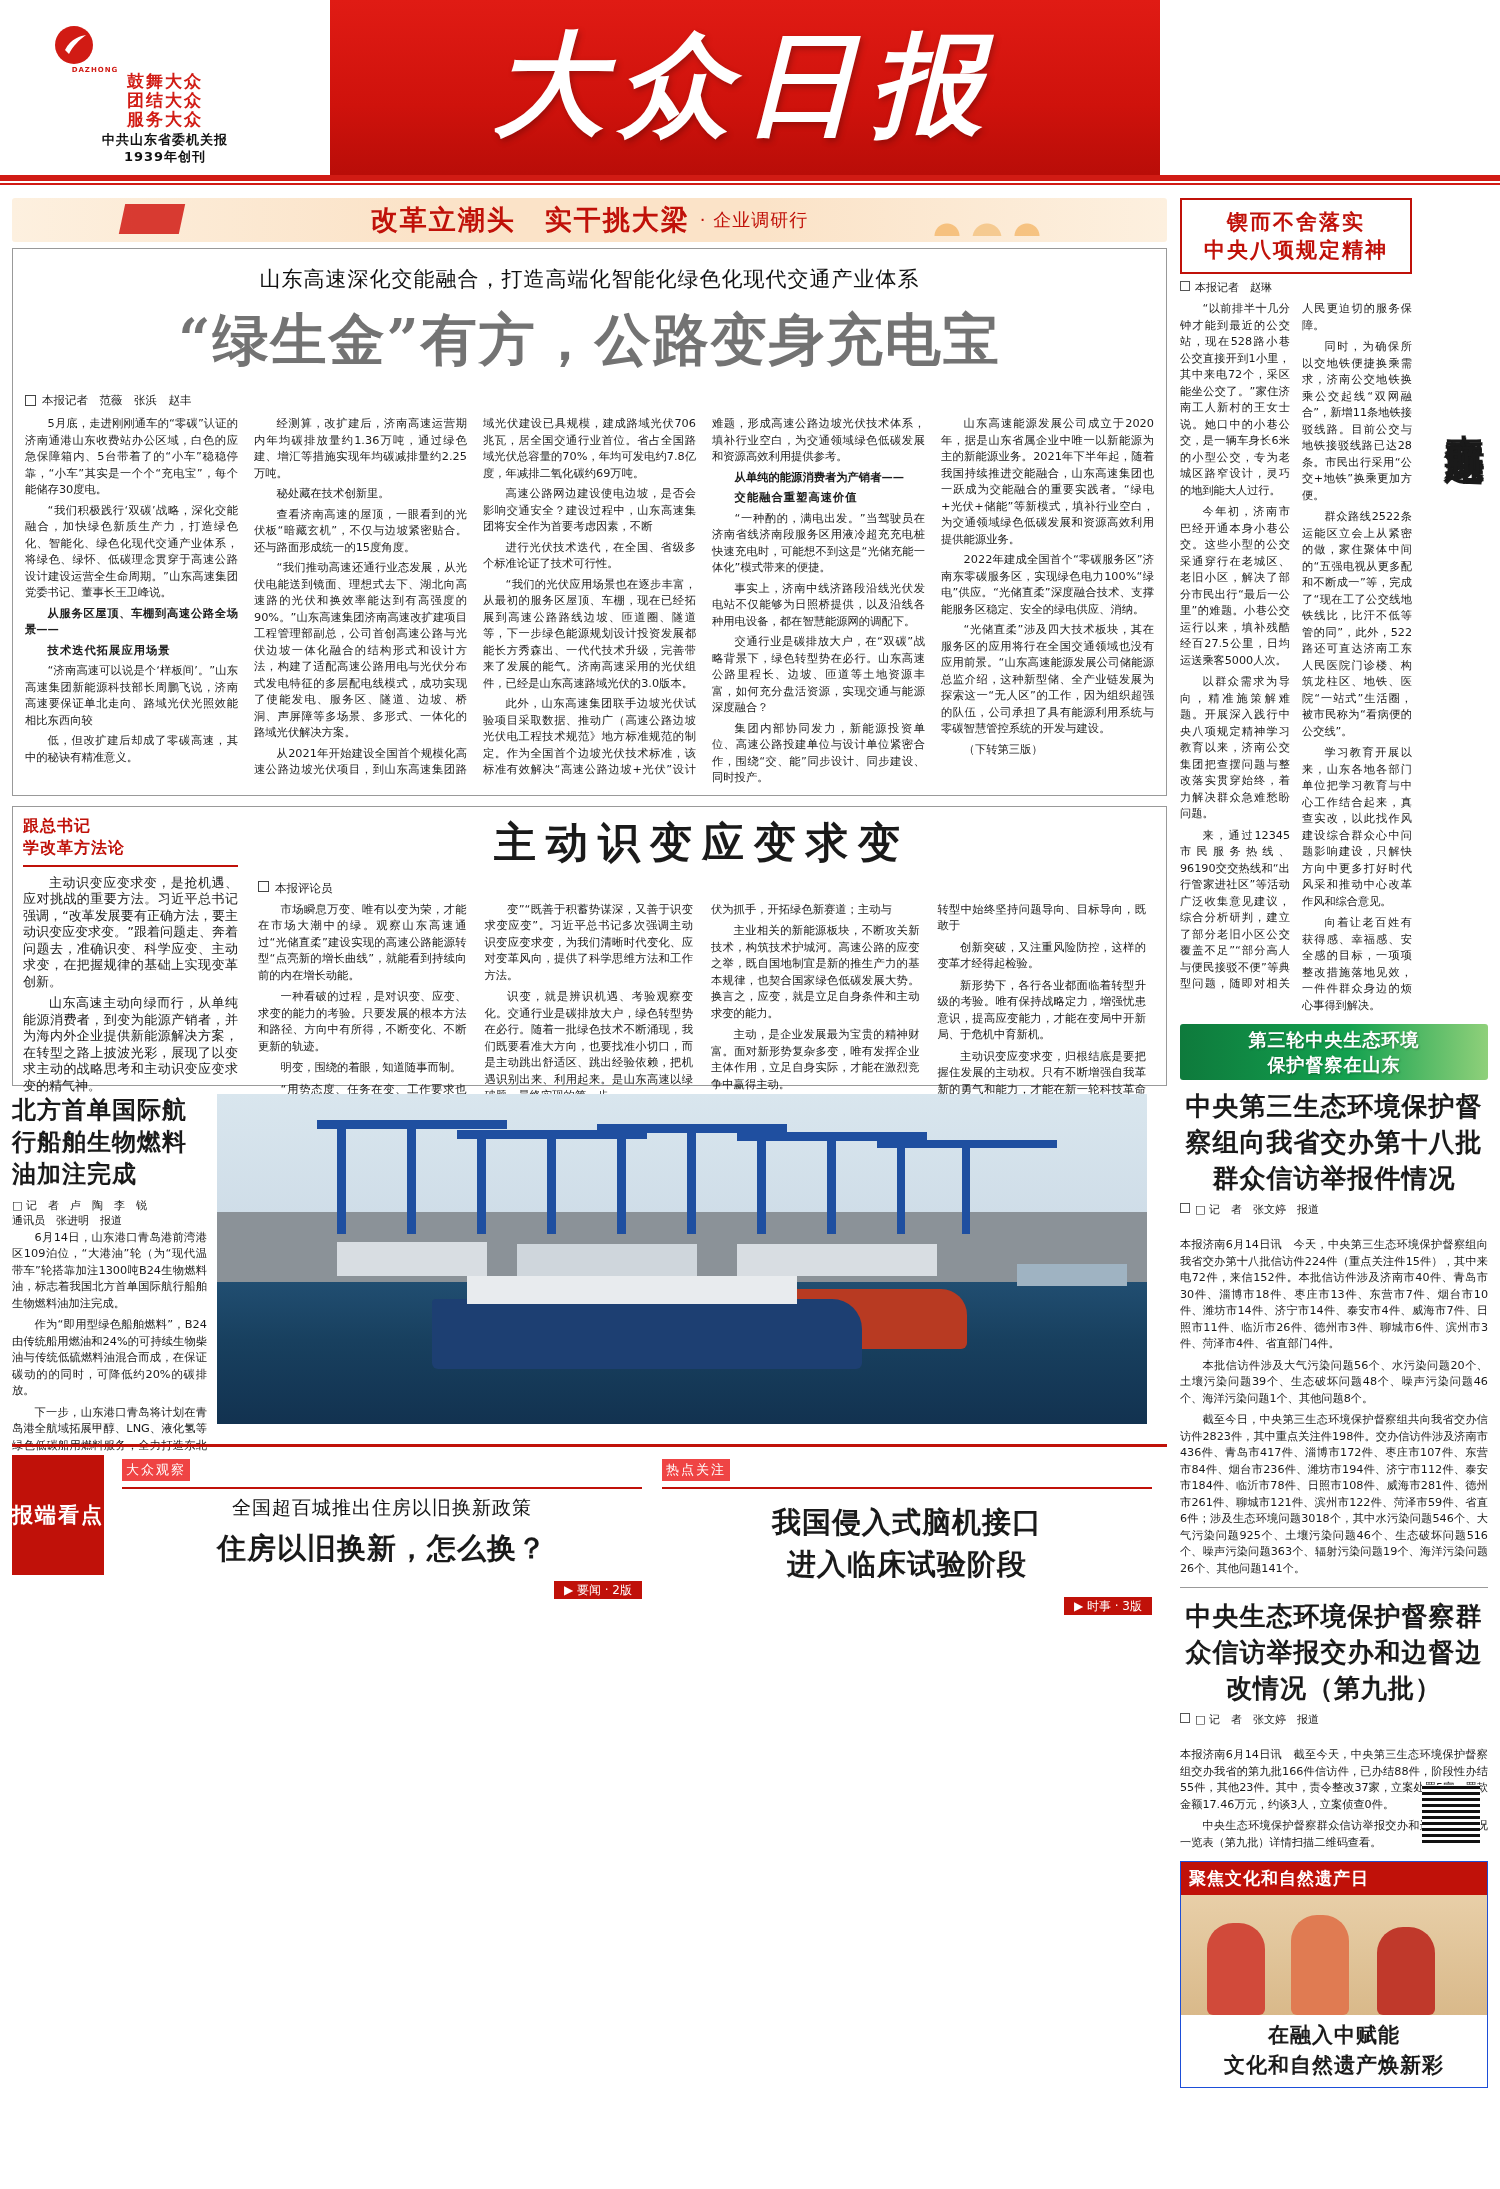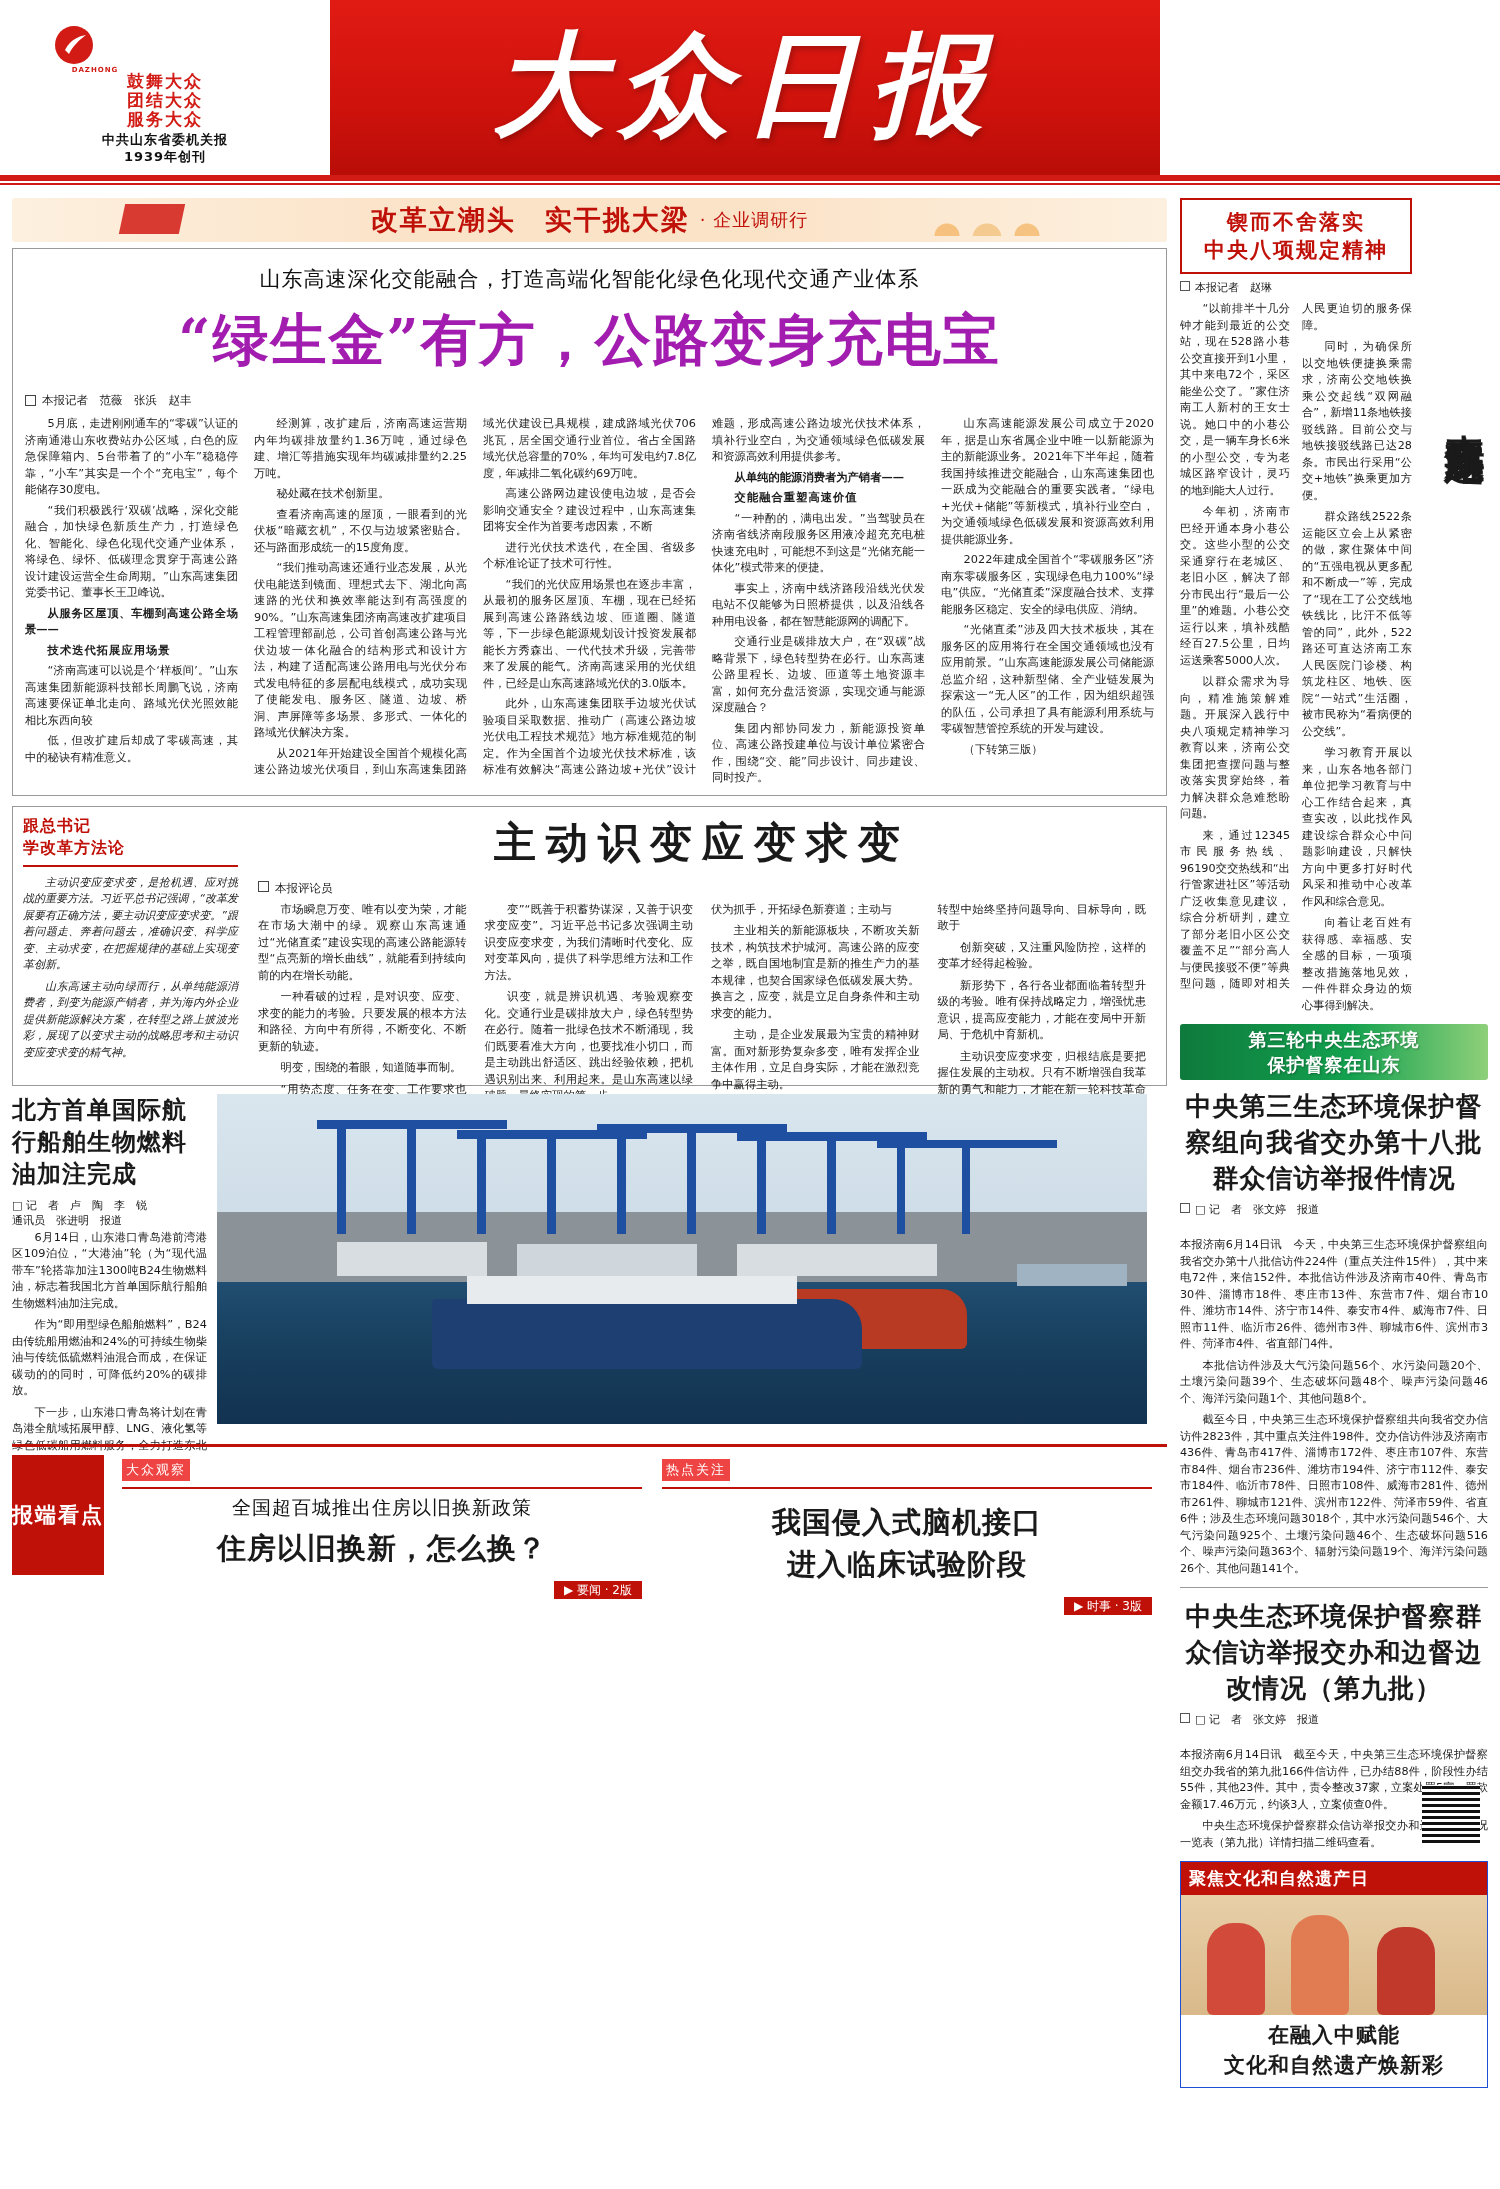--- a/index.html
+++ b/index.html
@@ -48,37 +48,37 @@
   .banner .t1{font-size:27px;font-weight:bold;color:#c01109;letter-spacing:2px;font-family:"DejaVu Serif","Liberation Serif",serif;}
   .banner .t2{font-size:18px;color:#c01109;letter-spacing:1px;}
   .wave{position:absolute;right:120px;top:8px;width:120px;height:30px;
      background:radial-gradient(circle at 20px 30px,#f2a23c 12px,transparent 13px),
                 radial-gradient(circle at 60px 32px,#f0b05a 14px,transparent 15px),
                 radial-gradient(circle at 100px 30px,#f2a23c 12px,transparent 13px);
      opacity:.55;}
 
   .article-box{border:1px solid #999;padding:10px 12px 8px 12px;}
   .kicker{text-align:center;font-size:21px;color:#111;letter-spacing:1px;margin:6px 0 10px 0;font-family:"DejaVu Serif","Liberation Serif",serif;}
-  .headline{text-align:center;font-size:56px;font-weight:bold;letter-spacing:2px;color:#a21caf;
+  .headline{text-align:center;font-size:56px;font-weight:bold;letter-spacing:2px;color:#737373;
      font-family:"DejaVu Serif","Liberation Serif",serif;margin:4px 0 14px 0;}
   .byline{font-size:11.5px;color:#222;margin:4px 0 8px 0;}
   .byline .sq{display:inline-block;width:9px;height:9px;border:1px solid #444;margin-right:6px;vertical-align:middle;}
 
   .cols5{column-count:5;column-gap:16px;column-rule:0;}
   .cols5 p{margin:0 0 4px 0;font-size:11.3px;line-height:16.5px;text-align:justify;text-indent:2em;color:#1c1c1c;}
   .sub-h{font-size:14.5px;font-weight:bold;margin:8px 0 5px 0;text-indent:0;letter-spacing:1px;}
   .sub-h2{font-size:13px;font-weight:bold;margin:8px 0 4px 0;text-indent:0;}
   .cont{text-align:right;font-size:11px;margin-top:4px;}
 
   
   .comment-row{position:relative;margin-top:10px;border:1px solid #999;padding:8px 10px;height:262px;}
   .cmt-left{position:absolute;left:10px;top:8px;width:215px;}
   .cmt-badge{color:#c01109;font-weight:bold;font-size:16px;line-height:22px;letter-spacing:1px;}
   .cmt-rule{height:2px;background:#c01109;margin:6px 0 8px 0;}
-  .cmt-left p{font-size:11px;line-height:16.5px;text-align:justify;text-indent:2em;margin:0 0 5px 0;font-style:italic;}
+  .cmt-left p{font-size:13px;line-height:16.5px;text-align:justify;text-indent:2em;margin:0 0 5px 0;}
   .cmt-main{position:absolute;left:245px;top:6px;width:888px;}
   .cmt-title{text-align:center;font-size:42px;font-weight:bold;letter-spacing:10px;font-family:"DejaVu Serif","Liberation Serif",serif;margin:2px 0 10px 0;}
   .cmt-by{font-size:11.5px;margin-bottom:6px;}
   .cmt-cols{column-count:4;column-gap:18px;}
   .cmt-cols p{font-size:11.3px;line-height:16.5px;text-align:justify;text-indent:2em;margin:0 0 5px 0;}
 
   
   .photo-row{position:relative;margin-top:8px;height:340px;}
   .ship-art{position:absolute;left:0;top:0;width:195px;}
   .ship-h{font-size:24px;font-weight:bold;line-height:32px;letter-spacing:1px;font-family:"DejaVu Serif","Liberation Serif",serif;}

